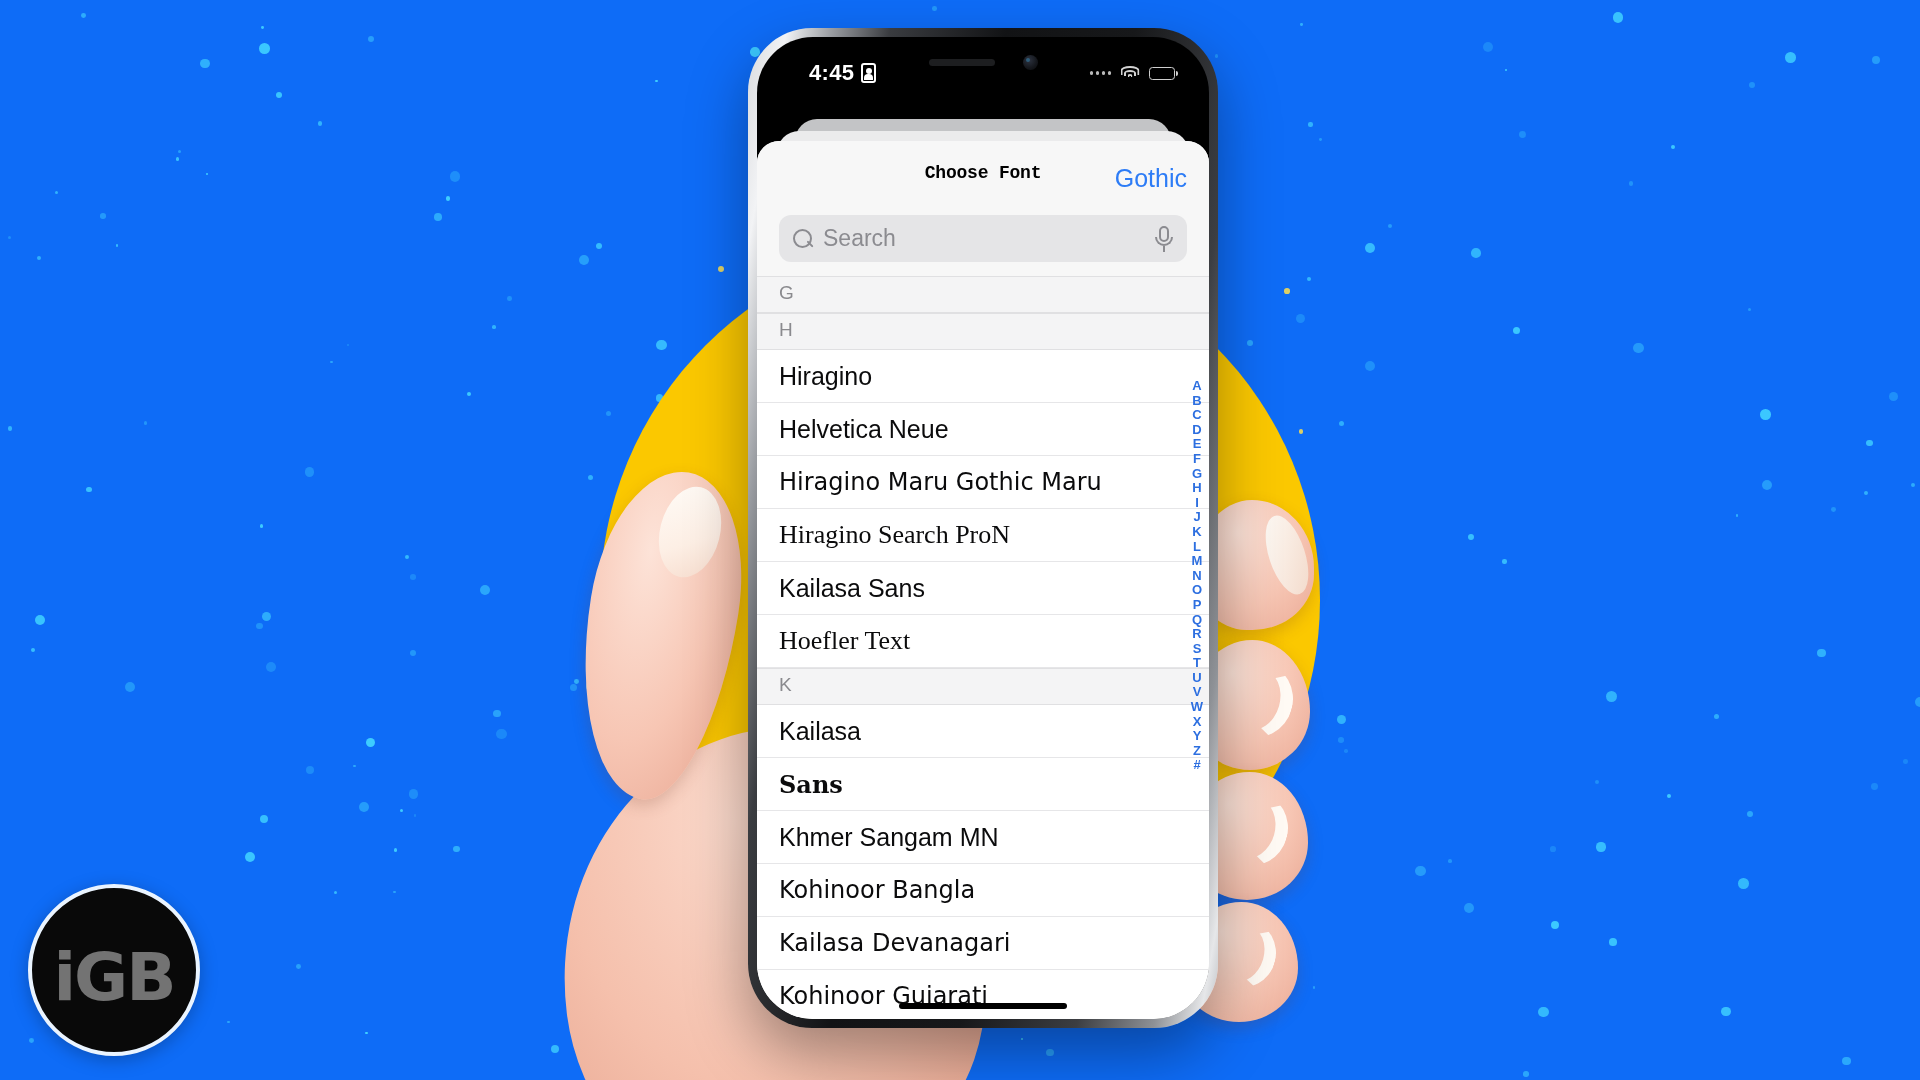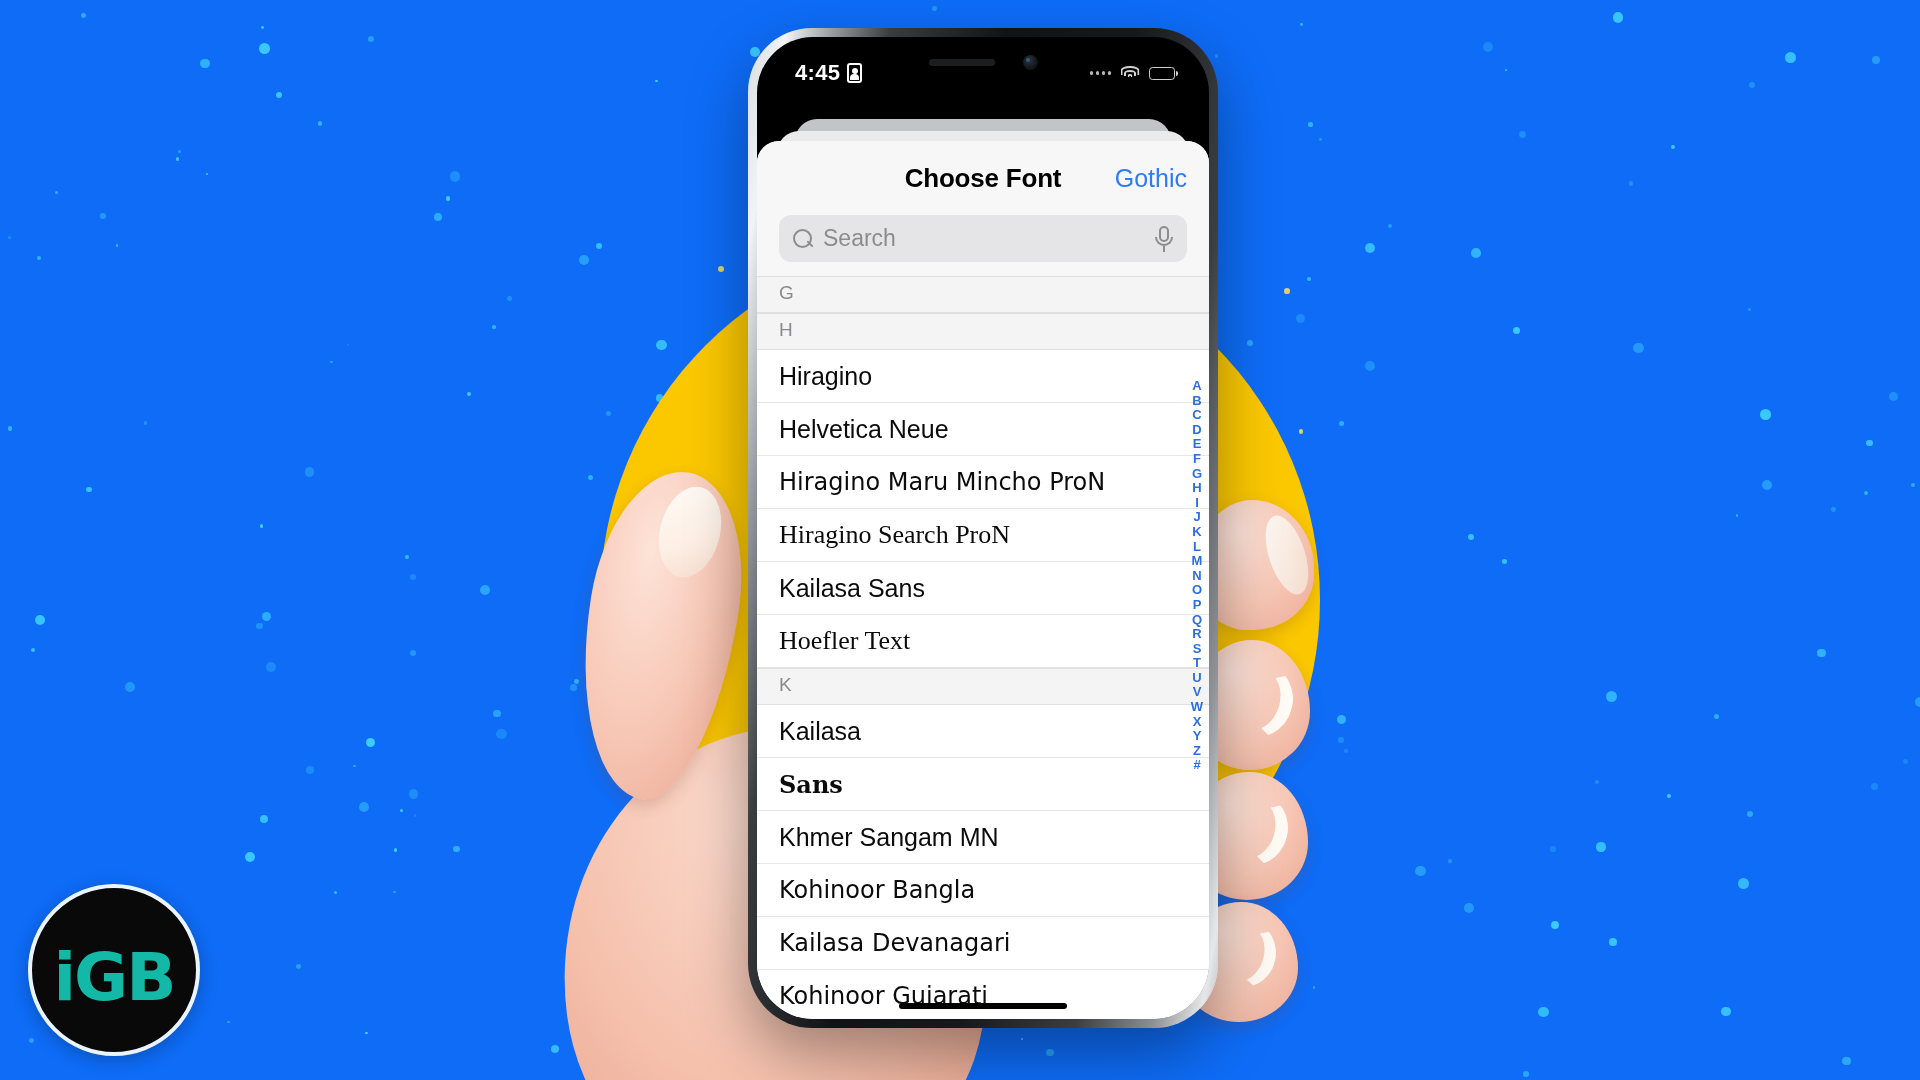--- a/index.html
+++ b/index.html
@@ -67,21 +67,21 @@
   }
 
   
   #status-bar {
     position:absolute; top:0; left:0; right:0; height:58px;
     display:flex; align-items:center; justify-content:space-between;
     padding:14px 34px 0 38px;
     color:#fff; z-index:30;
   }
   #status-left { display:flex; align-items:center; gap:7px; }
-  #clock { font-size:22px; font-weight:700; letter-spacing:.3px; }
+  #clock { font-size:22px; font-weight:700; letter-spacing:.3px;margin-left:14px; }
   #lock-portrait-icon {
     width:15px;height:20px;border:2.2px solid #fff;border-radius:3px;
     position:relative;
   }
   #lock-portrait-icon::after{
     content:"";position:absolute;left:2.5px;top:2.5px;width:6px;height:6px;
     border-radius:50%;background:#fff;
   }
   #lock-portrait-icon::before{
     content:"";position:absolute;left:1px;bottom:1.5px;width:9px;height:6px;
@@ -136,21 +136,21 @@
   }
   #sheet-header {
     background:#f7f7f7;
     padding:22px 22px 0;
     flex:0 0 auto;
   }
   #sheet-titlebar {
     display:flex; align-items:baseline; justify-content:center; position:relative;
     height:40px;
   }
-  #sheet-title { font-size:26px; font-weight:700; color:#000; letter-spacing:-.2px; }
+  #sheet-title { font-size:18px; font-weight:700; color:#000; letter-spacing:-.2px;font-family:Liberation Mono, monospace; }
   #cancel-button {
     position:absolute; right:0; top:1px;
     font-size:25px; color:#2d7cf6; cursor:pointer; background:none; border:none;
     font-family:inherit;
   }
   #search-row { padding:12px 0 14px; }
   #search-field {
     display:flex; align-items:center; gap:10px;
     background:#e5e5e7; border-radius:12px; height:47px; padding:0 14px;
   }
@@ -216,21 +216,21 @@
   #igb-logo {
     position:absolute; left:28px; top:884px;
     width:172px; height:172px; border-radius:50%;
     background:#090909;
     border:4px solid #eaf4ff;
     display:flex; align-items:center; justify-content:center;
     z-index:6;
     box-shadow:0 4px 18px rgba(0,0,0,.25);
   }
   #igb-logo-text {
-    color:#14b8a6; font-size:66px; font-weight:700; letter-spacing:-2px;
+    color:#737373; font-size:66px; font-weight:700; letter-spacing:-2px;
     font-family:"DejaVu Sans", sans-serif;
     margin-top:14px;
   }
 </style>
 </head>
 <body>
 
 <div id="bg-dots">
     <div class="dot" style="width: 8.28168px; height: 8.28168px; left: 1550.99px; top: 920.534px; opacity: 0.93;"></div>
     <div class="dot" style="width: 2.51488px; height: 2.51488px; left: 353.154px; top: 764.671px; opacity: 0.6;"></div>
@@ -523,21 +523,21 @@
             </span>
           </div>
         </div>
       </div>
 
       <div id="font-list">
           <div class="section-header">G</div>
           <div class="section-header">H</div>
           <div class="font-row lib">Hiragino</div>
           <div class="font-row lib">Helvetica Neue</div>
-          <div class="font-row mono-ish">Hiragino Maru Mincho ProN</div>
+          <div class="font-row mono-ish">Hiragino Maru Gothic Maru</div>
           <div class="font-row serif">Hiragino Search ProN</div>
           <div class="font-row lib">Kailasa Sans</div>
           <div class="font-row serif">Hoefler Text</div>
           <div class="section-header">K</div>
           <div class="font-row lib">Kailasa</div>
           <div class="font-row slab">Sans</div>
           <div class="font-row lib">Khmer Sangam MN</div>
           <div class="font-row mono-ish">Kohinoor Bangla</div>
           <div class="font-row mono-ish">Kailasa Devanagari</div>
           <div class="font-row mono-ish">Kohinoor Gujarati</div>

